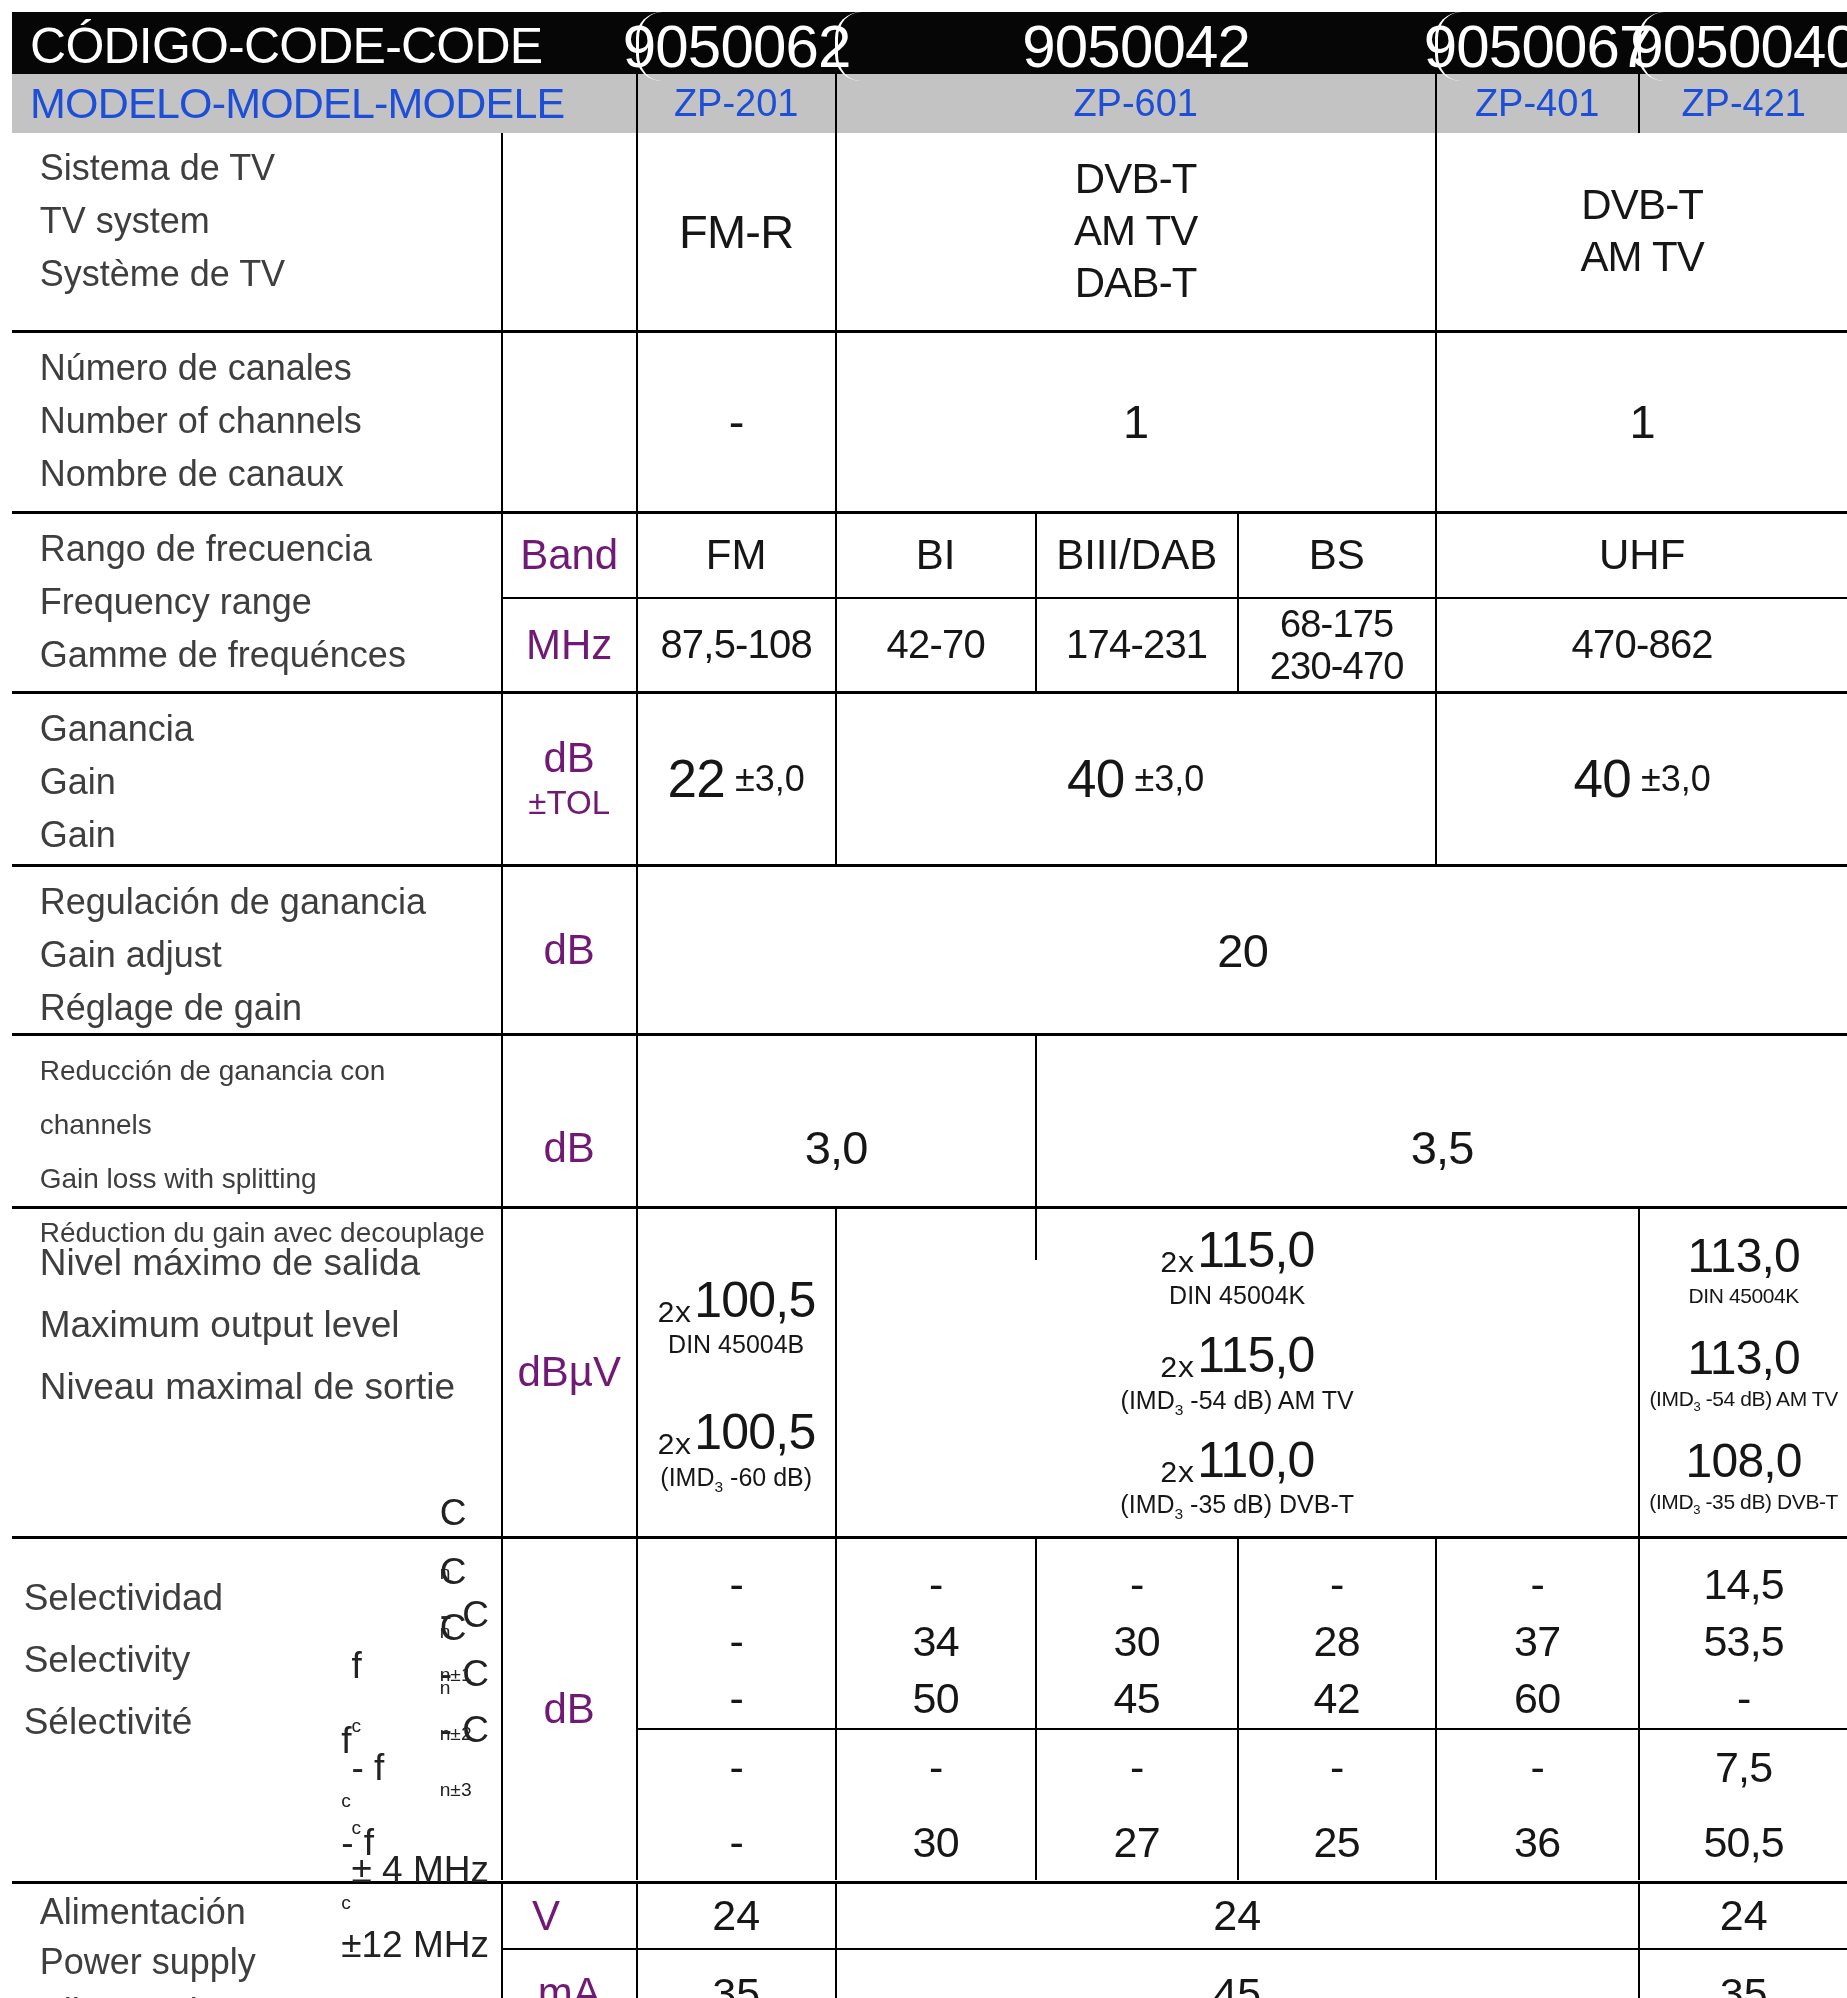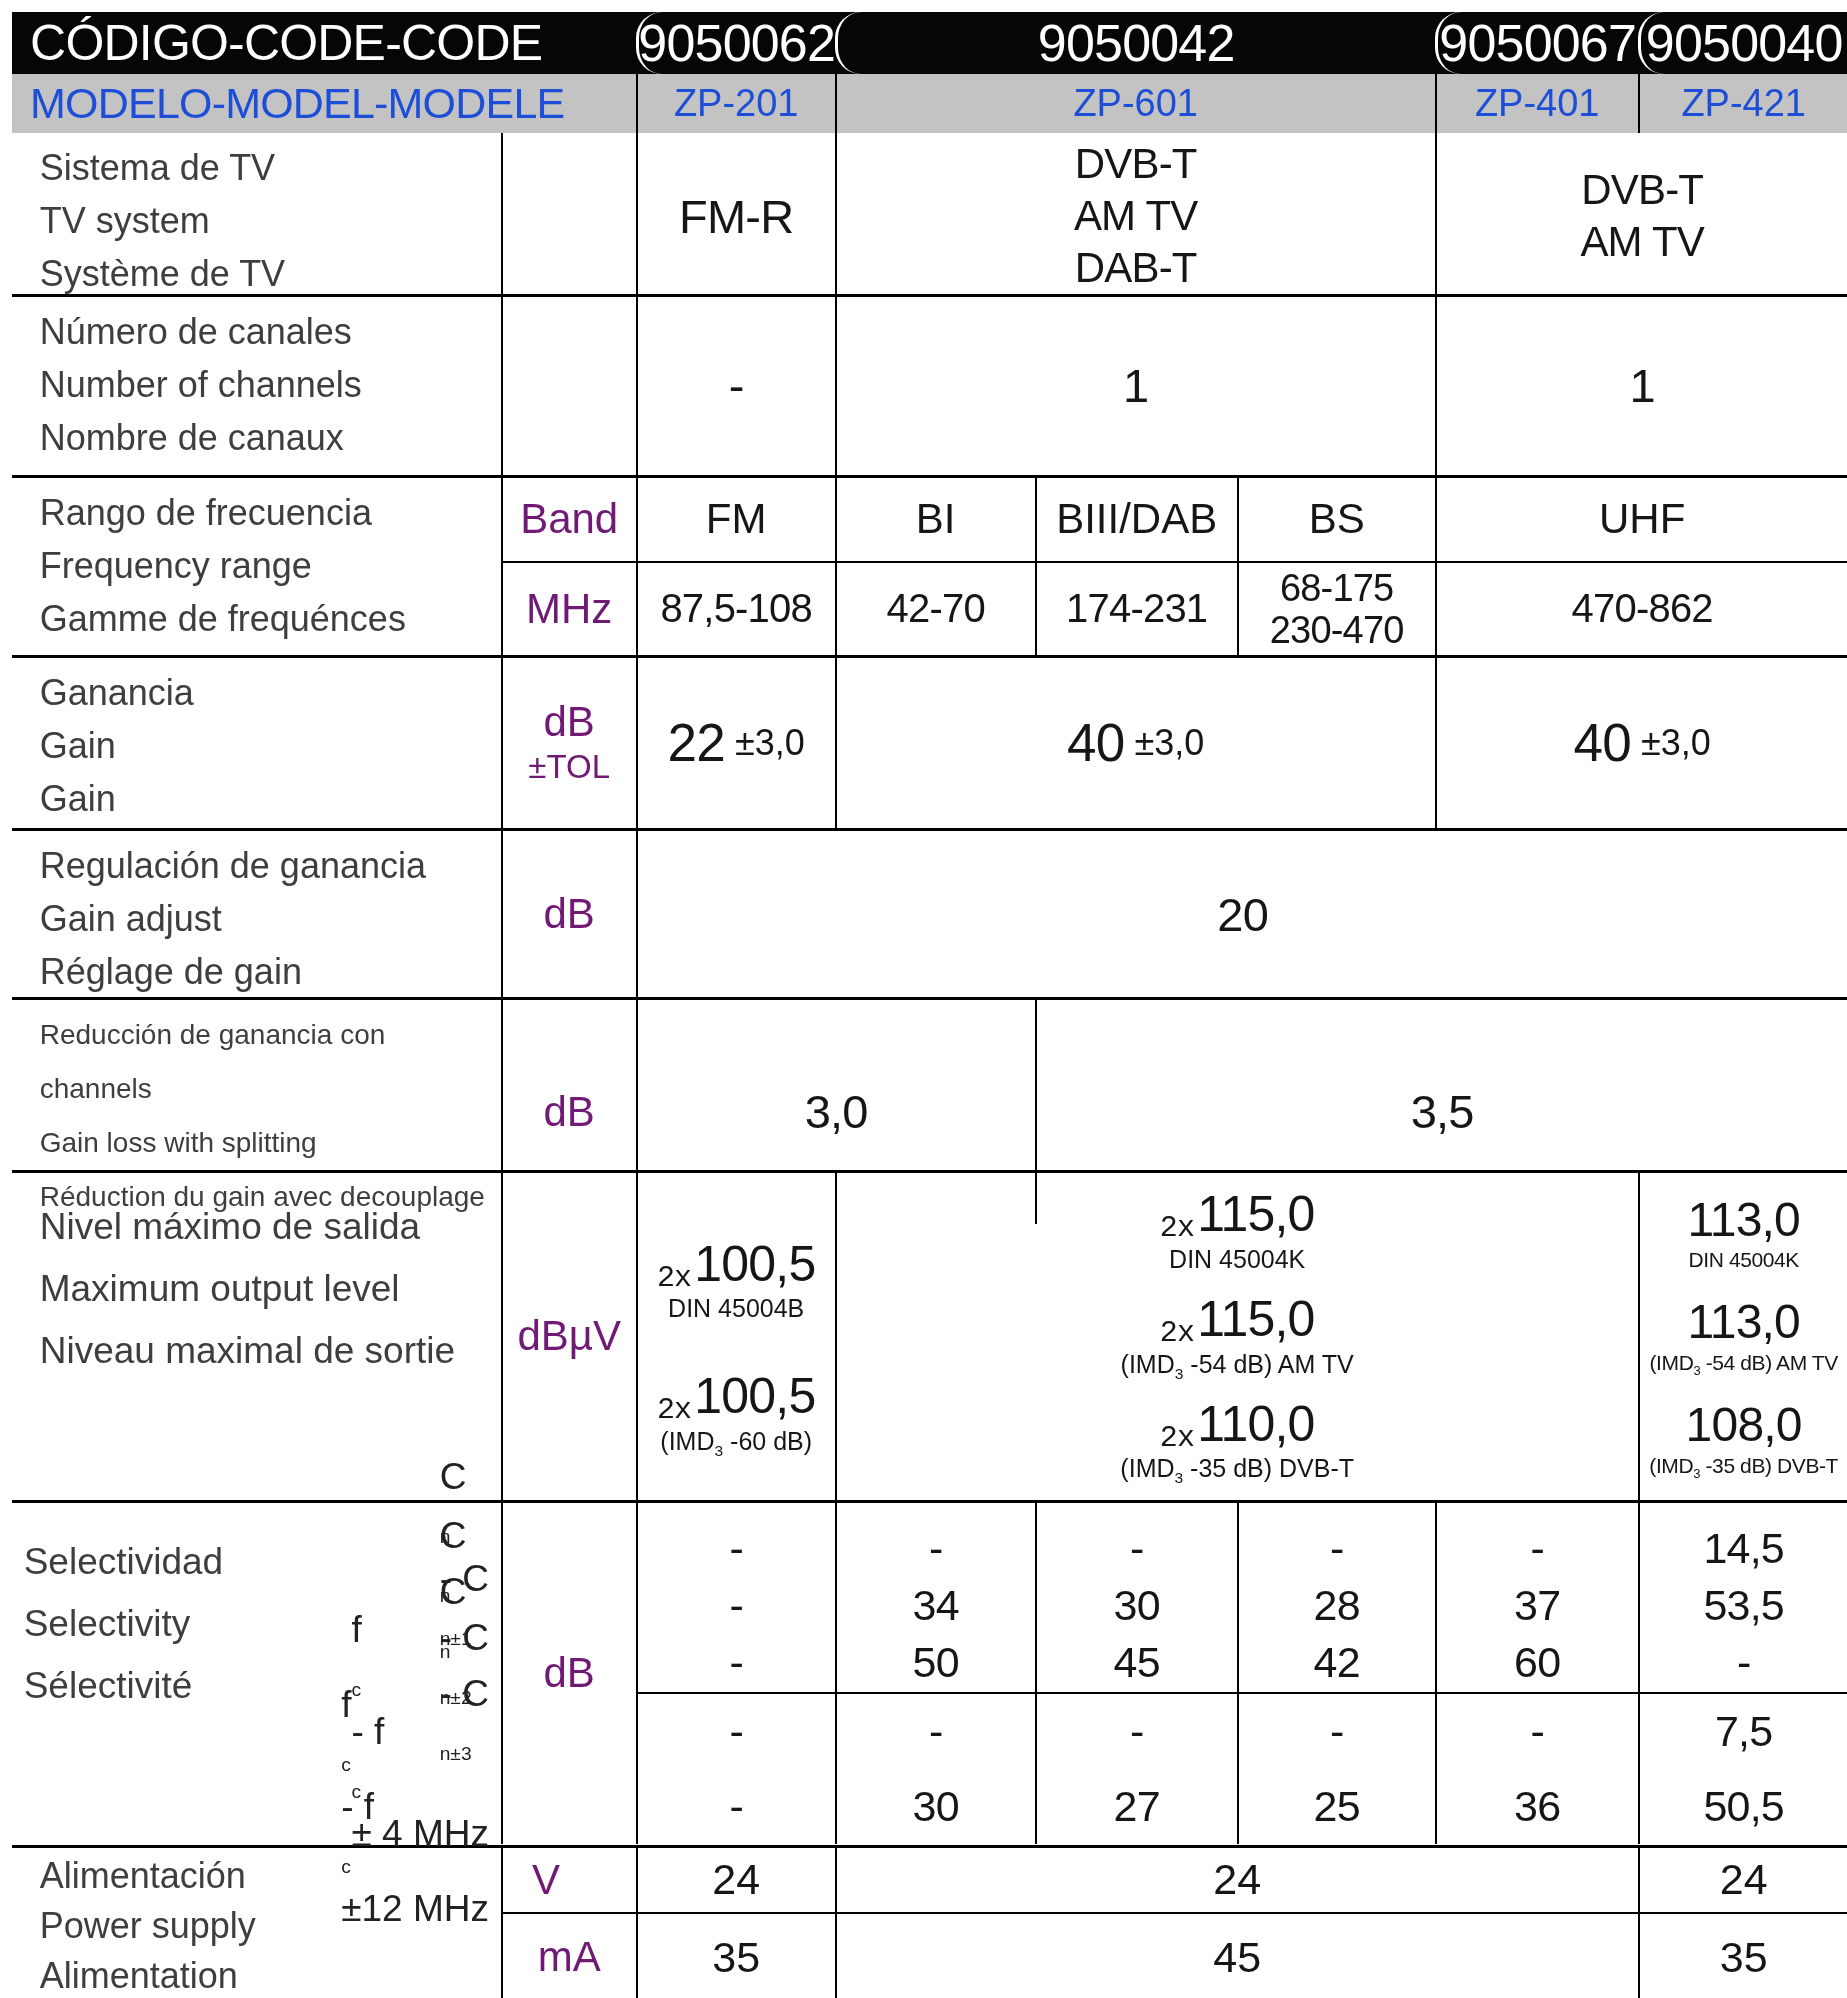--- a/index.html
+++ b/index.html
@@ -24,25 +24,25 @@
     text-align:center;
   }
   .bl{border-left:2.5px solid #000;}
   .wbl{border-left:3.3px solid #fff;}
   .bb3{border-bottom:2.5px solid #000;}
   .stack{flex-direction:column;}
   
   .b-code{height:62px;background:#060606;color:#ffffff;}
   .b-model{height:59px;background:#c3c3c3;color:#1d4ed8;}
   .hd-label{justify-content:flex-start;padding-left:18.4px;font-size:50px;letter-spacing:-0.8px;}
-  .hd-code{font-size:52px;letter-spacing:-0.8px;border-radius:26px;}
+  .hd-code{font-size:60px;letter-spacing:-0.8px;border-radius:26px;}
   .md-label{justify-content:flex-start;padding-left:18.4px;font-size:43px;letter-spacing:-0.8px;}
   .md-model{font-size:38px;}
   
-  .b-system{height:164px;}
+  .b-system{height:200px;}
   .b-channels{height:181px;}
   .b-freq{height:180px;grid-template-rows:85px 92px;}
   .b-gain{height:173px;}
   .b-adjust{height:169px;}
   .b-loss{height:173px;}
   .b-output{height:330px;}
   .b-select{height:345px;grid-template-rows:191px 150px;}
   .b-power{height:156px;grid-template-rows:66px 87px;}
   
   .label-cell{

